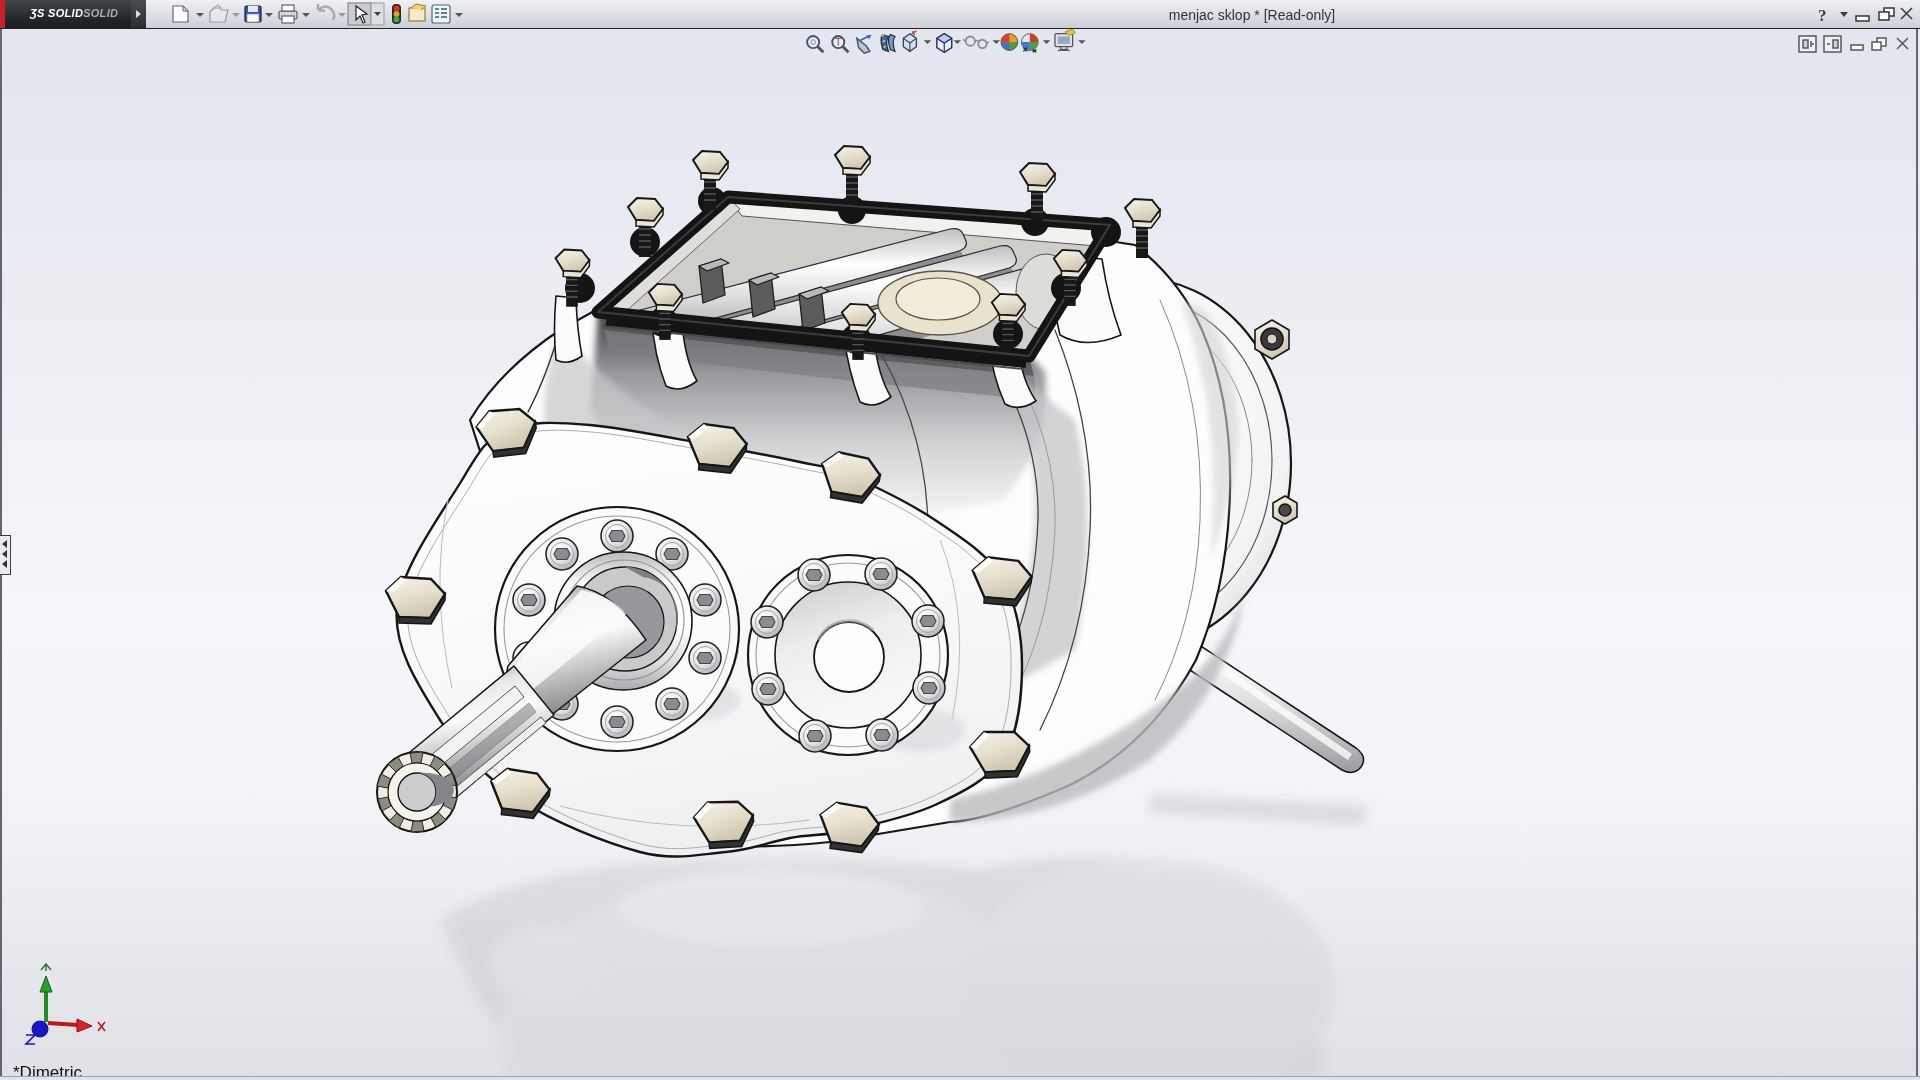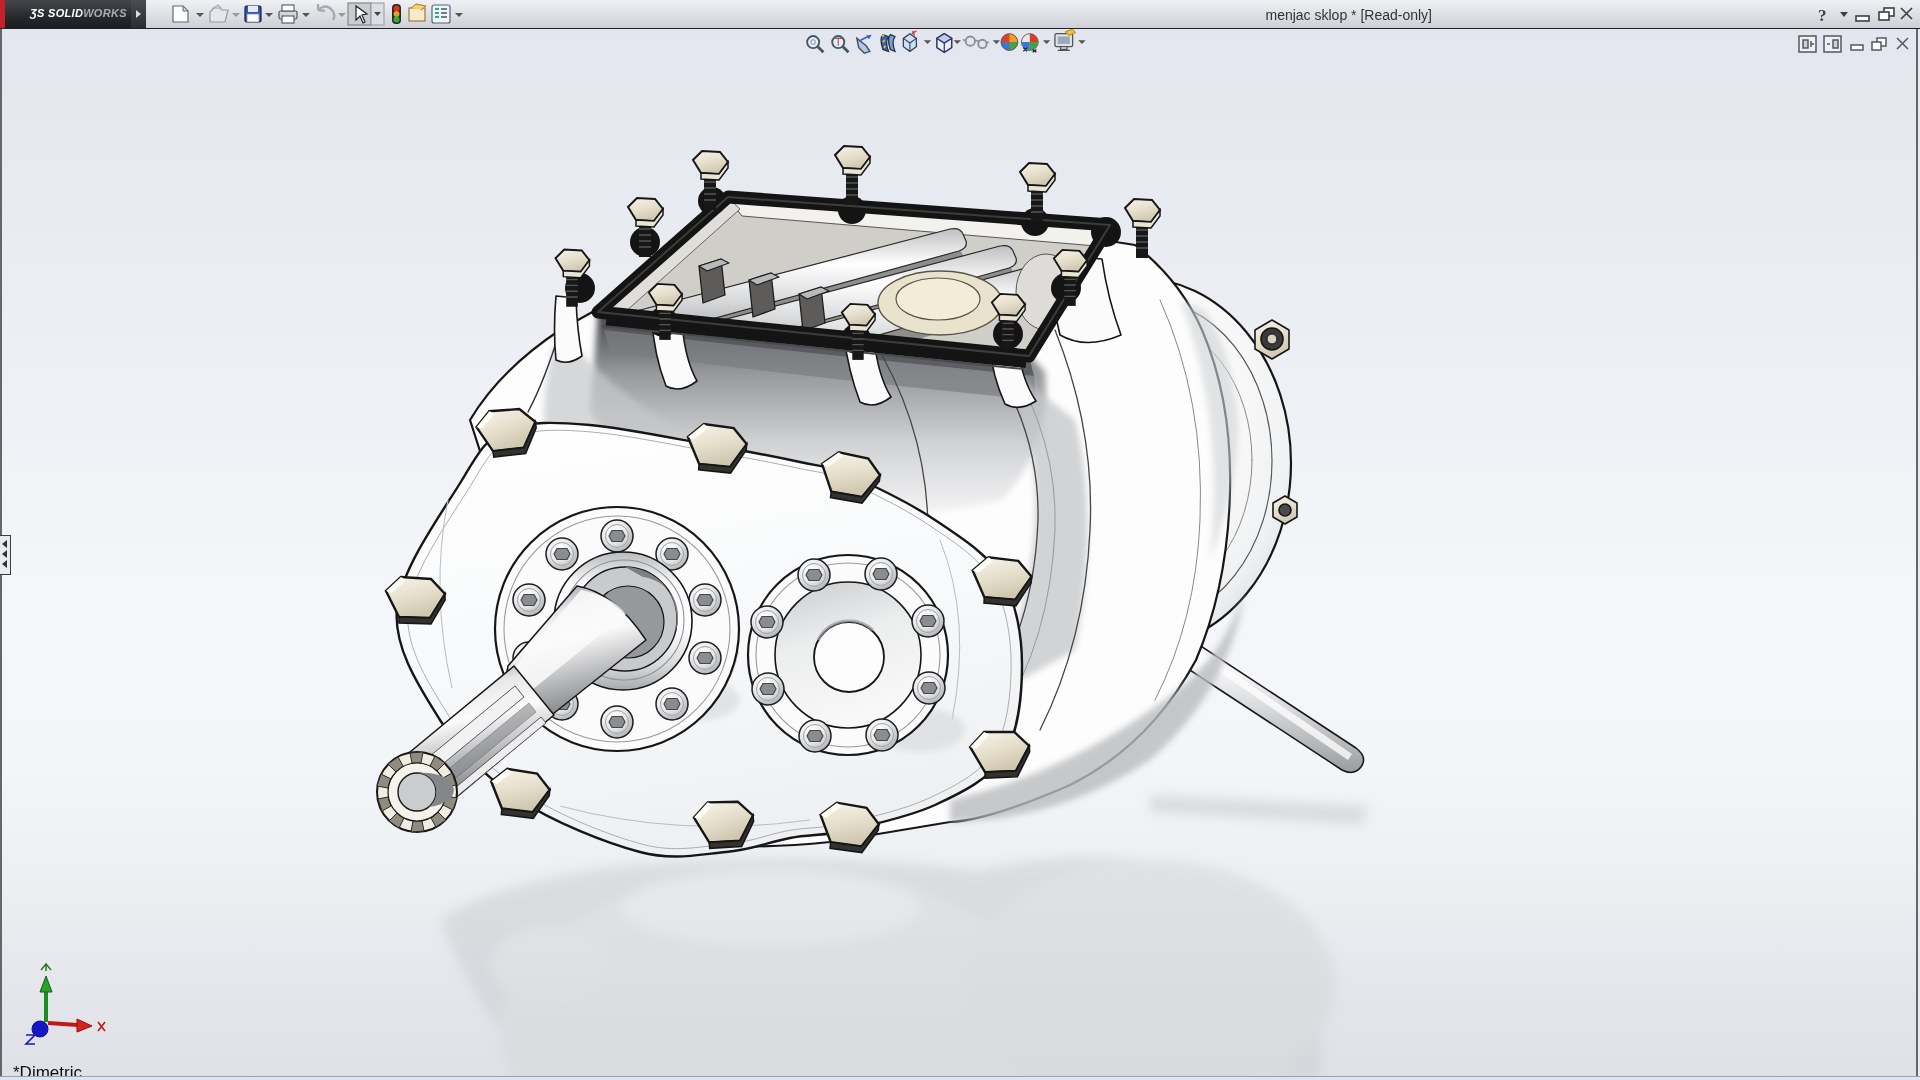--- a/index.html
+++ b/index.html
@@ -10,21 +10,21 @@
   #titlebar{position:absolute;left:0;top:0;width:1920px;height:28px;
     background:linear-gradient(#f0f1f4,#dcdfe4 55%,#cdd1d7);border-bottom:1px solid #222;}
   #logo{position:absolute;left:0;top:0;width:131px;height:28px;
     background:linear-gradient(#43464a,#232629 70%,#1b1e21);}
   #logored{position:absolute;left:0;top:0;width:5px;height:28px;background:#c42128;}
   #logotab{position:absolute;left:131px;top:0;width:15px;height:28px;
     background:linear-gradient(#4a4d51,#2a2d30);}
   #logotxt{position:absolute;left:30px;top:7px;white-space:nowrap;color:#fff;
     font-size:11px;font-weight:bold;font-style:italic;letter-spacing:0.3px;}
   #logotxt span{color:#a9adb2;font-weight:bold;}
-  #title{position:absolute;left:960px;top:7px;width:360px;text-align:right;
+  #title{position:absolute;left:960px;top:7px;width:360px;text-align:center;
     font-size:14px;color:#333;left:1072px;}
   #statusbar{position:absolute;left:0;top:1076px;width:1920px;height:4px;
     background:#dde4f0;border-top:1px solid #8ba6c6;}
   #dimetric{position:absolute;left:13px;top:1063px;font-size:17px;color:#111;}
   #lefttab{position:absolute;left:0px;top:535px;width:10px;height:38px;background:#e9ebef;
     border:1px solid #3a3d42;border-left:none;}
   .tri{position:absolute;left:2px;width:0;height:0;border-top:4px solid transparent;
     border-bottom:4px solid transparent;border-right:5px solid #333;}
 </style>
 </head>
@@ -336,21 +336,21 @@
     <path d="M52,0 L59,9 M59,0 L52,9" stroke="#c01818" stroke-width="1.6"></path>
     <circle cx="-6" cy="7" r="8" fill="#1717c8" stroke="#10108c" stroke-width="1"></circle>
     <path d="M-20,13 L-11,13 L-20,22 L-11,22" stroke="#1717c8" stroke-width="1.6" fill="none"></path>
   </g>
 </svg>
 
 <div id="titlebar"></div>
 <div id="logo"></div>
 <div id="logored"></div>
 <div id="logotab"></div>
-<div id="logotxt">ƷS SOLID<span>WORKS</span></div>
+<div id="logotxt">ƷS SOLID<span>SOLID</span></div>
 <div id="title">menjac sklop * [Read-only]</div>
 <div id="lefttab">
     <div class="tri" style="top:4px"></div>
     <div class="tri" style="top:14px"></div>
     <div class="tri" style="top:24px"></div>
   </div>
 <div id="dimetric">*Dimetric</div>
 <div id="statusbar"></div>
 
 <svg width="1920" height="60" viewBox="0 0 1920 60" style="position:absolute;left:0;top:0">

